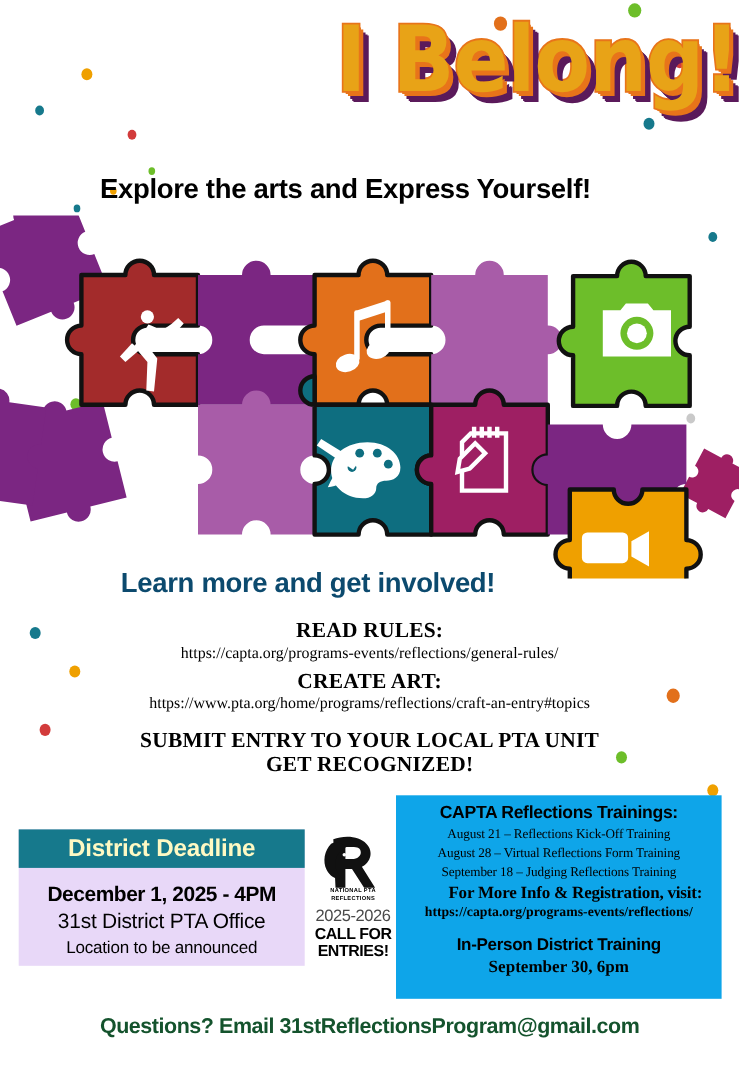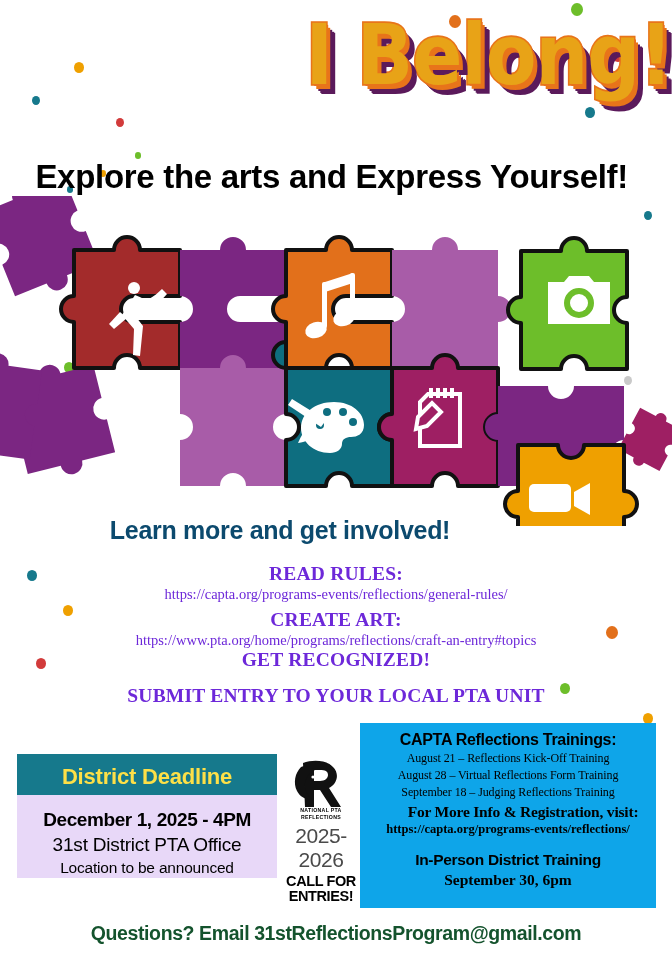--- a/index.html
+++ b/index.html
@@ -32,22 +32,22 @@
        2px 2px 0 #E8741A,  4px 4px 0 #E8741A,
        6px 6px 0 #5B1A5B,  8px 8px 0 #5B1A5B,
        9px 9px 0 #5B1A5B;
     transform: scaleY(1.12);
     line-height: 1;
   }
 
   
   #subtitle {
     position: absolute; left: 0; top: 158px; width: 628px;
-    text-align: right;
-    font-size: 33px; font-weight: bold; color: #000;
+    text-align: center;
+    font-size: 25px; font-weight: bold; color: #000;
     font-family: "Liberation Sans", sans-serif;
     letter-spacing: -0.3px;
   }
 
   
   #puzzle { position: absolute; left: 0; top: 196px; width: 672px; height: 330px; }
   #puzzle svg { display:block; }
 
   
   #learn-more {
@@ -55,58 +55,58 @@
     text-align: center;
     font-size: 25px; font-weight: bold; color: #0c4a6e;
     letter-spacing: -0.3px;
   }
 
   
   #steps {
     position: absolute; left: 0; top: 563px; width: 672px;
     text-align: center;
     font-family: "Liberation Serif", serif;
-    color: #6d28d9;
+    color: #000000;
   }
   .step-head { font-size: 19.5px; font-weight: bold; letter-spacing: .2px; }
   .step-url  { font-size: 14.5px; font-weight: normal; margin-top: 1px; }
   .step-big  { font-size: 19.5px; font-weight: bold; letter-spacing: .2px; }
   #steps .sp { margin-top: 6px; }
   #steps .sp2 { margin-top: 14px; }
 
   
   #deadline-box {
     position: absolute; left: 17px; top: 754px;
     width: 260px; height: 124px;
     background: #E8D8F8;
   }
   #deadline-head {
-    background: #16798C; color: #fde047;
+    background: #16798C; color: #fef9c3;
     font-size: 22px; font-weight: bold; text-align: center;
-    padding: 10px 0 5px; letter-spacing: -0.2px;
+    padding: 4px 0 5px; letter-spacing: -0.2px;
   }
   #deadline-body { text-align: center; padding-top: 14px; color: #000; }
   #deadline-date { font-size: 19px; font-weight: bold; letter-spacing: -0.4px; }
   #deadline-place { font-size: 19px; font-weight: normal; margin-top: 3px; letter-spacing: -0.2px;}
   #deadline-note { font-size: 15.5px; font-weight: normal; margin-top: 3px; letter-spacing: -0.2px;}
 
   
   #logo-block {
     position: absolute; left: 283px; top: 757px;
     width: 76px; text-align: center; color: #000;
   }
   #logo-mark { height: 52px; }
   #logo-org {
     font-family: "Liberation Sans", sans-serif;
     font-size: 5.2px; font-weight: bold; letter-spacing: .3px;
     line-height: 1.35; margin-top: -2px;
   }
   #logo-years {
     font-family: "Liberation Sans", sans-serif;
-    font-size: 21px; color: #4a4a4a; margin-top: 3px; letter-spacing: -0.4px;
+    font-size: 15px; color: #4a4a4a; margin-top: 3px; letter-spacing: -0.4px;
   }
   #logo-cta {
     font-size: 14.5px; font-weight: bold; line-height: 1.05;
     margin-top: 2px; letter-spacing: -0.4px;
   }
 
   
   #trainings-box {
     position: absolute; left: 360px; top: 723px;
     width: 296px; height: 185px;
@@ -282,22 +282,22 @@
     </svg>
   </div>
 
   <div id="learn-more">Learn more and get involved!</div>
 
   <div id="steps">
     <div class="step-head">READ RULES:</div>
     <div class="step-url">https://capta.org/programs-events/reflections/general-rules/</div>
     <div class="step-head sp">CREATE ART:</div>
     <div class="step-url">https://www.pta.org/home/programs/reflections/craft-an-entry#topics</div>
+    <div class="step-big sp2">SUBMIT ENTRY TO YOUR LOCAL PTA UNIT</div>
     <div class="step-big">GET RECOGNIZED!</div>
-    <div class="step-big sp2">SUBMIT ENTRY TO YOUR LOCAL PTA UNIT</div>
   </div>
 
   <div id="deadline-box">
     <div id="deadline-head">District Deadline</div>
     <div id="deadline-body">
       <div id="deadline-date">December 1, 2025 - 4PM</div>
       <div id="deadline-place">31st District PTA Office</div>
       <div id="deadline-note">Location to be announced</div>
     </div>
   </div>

